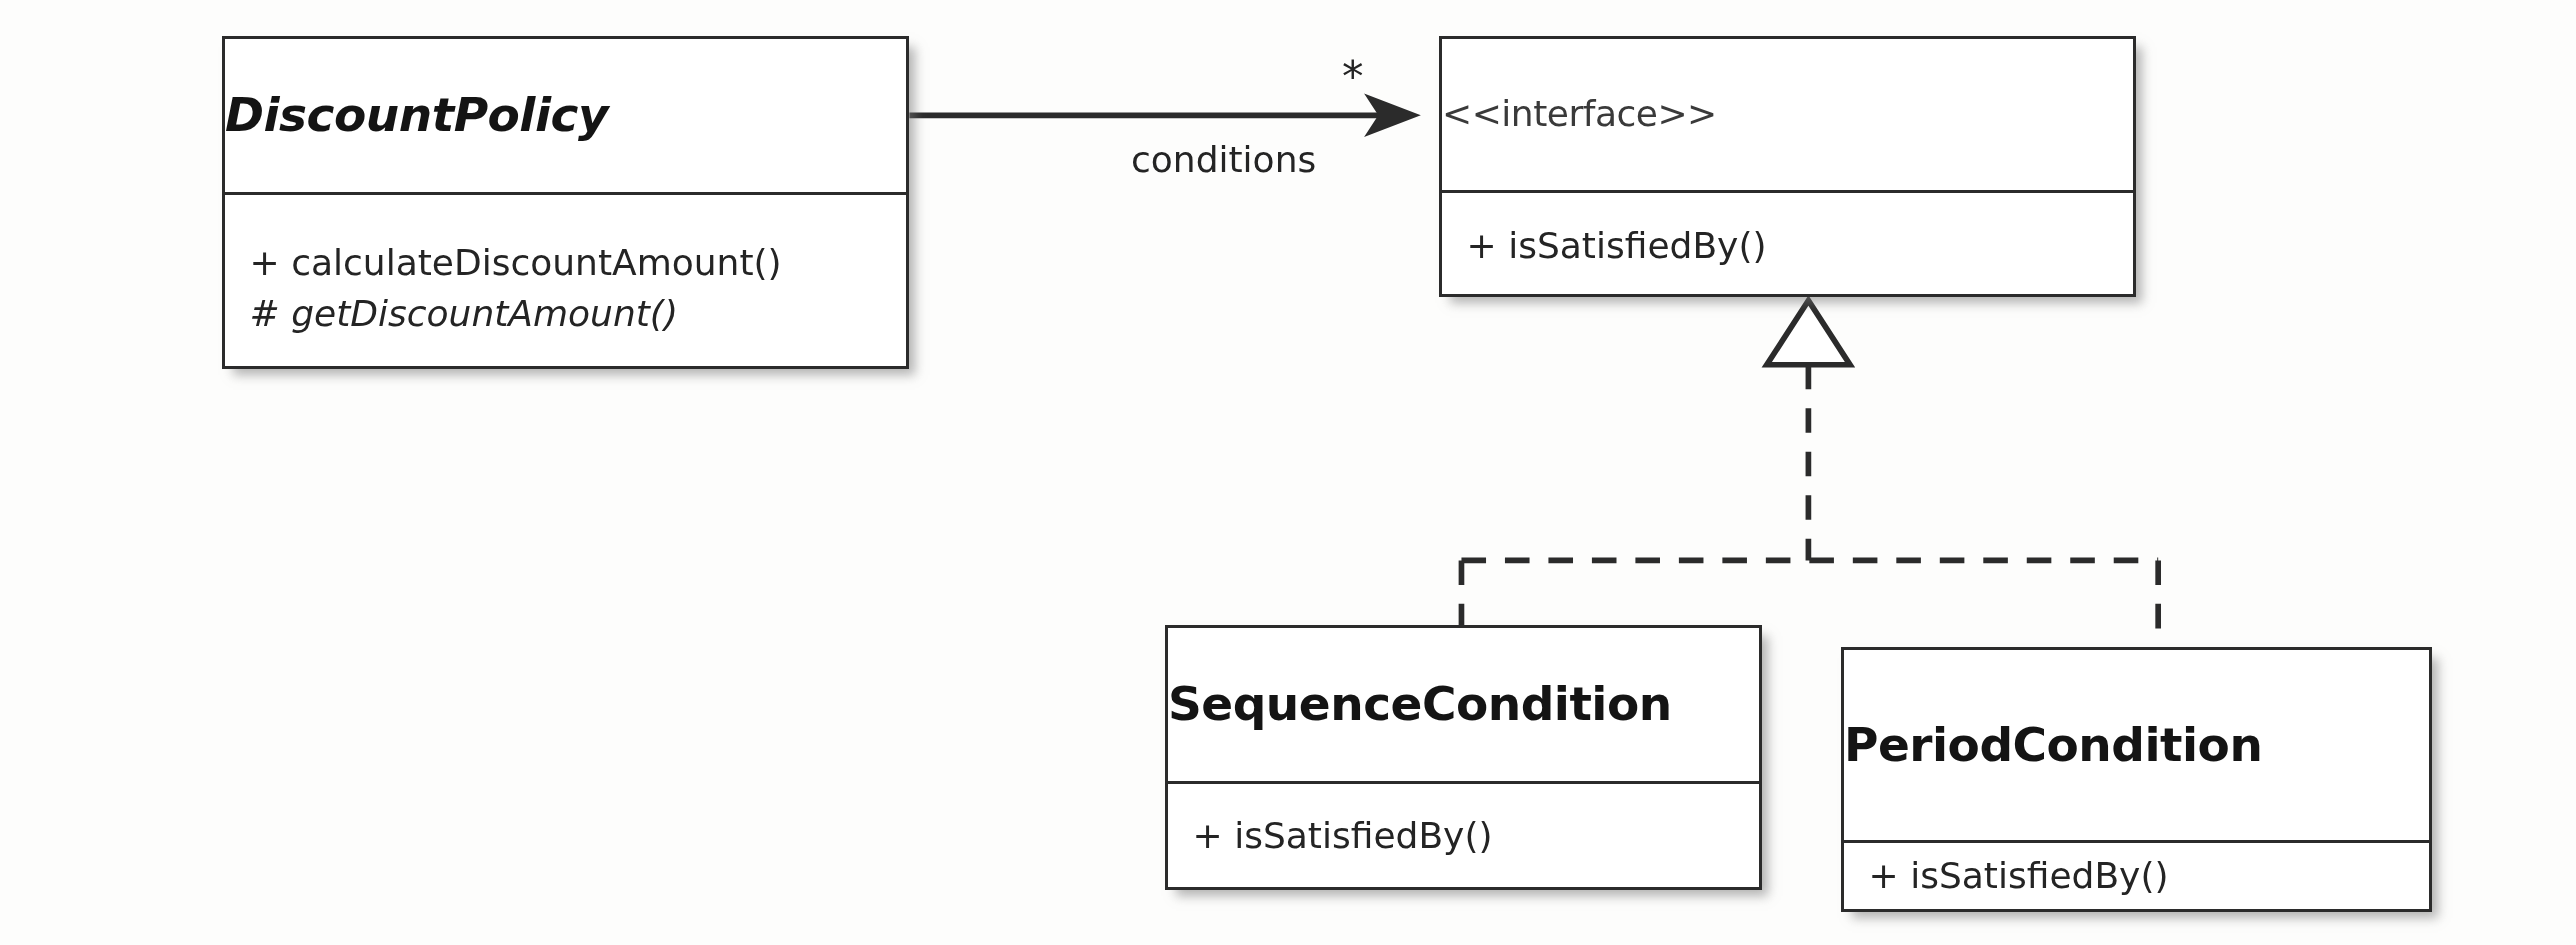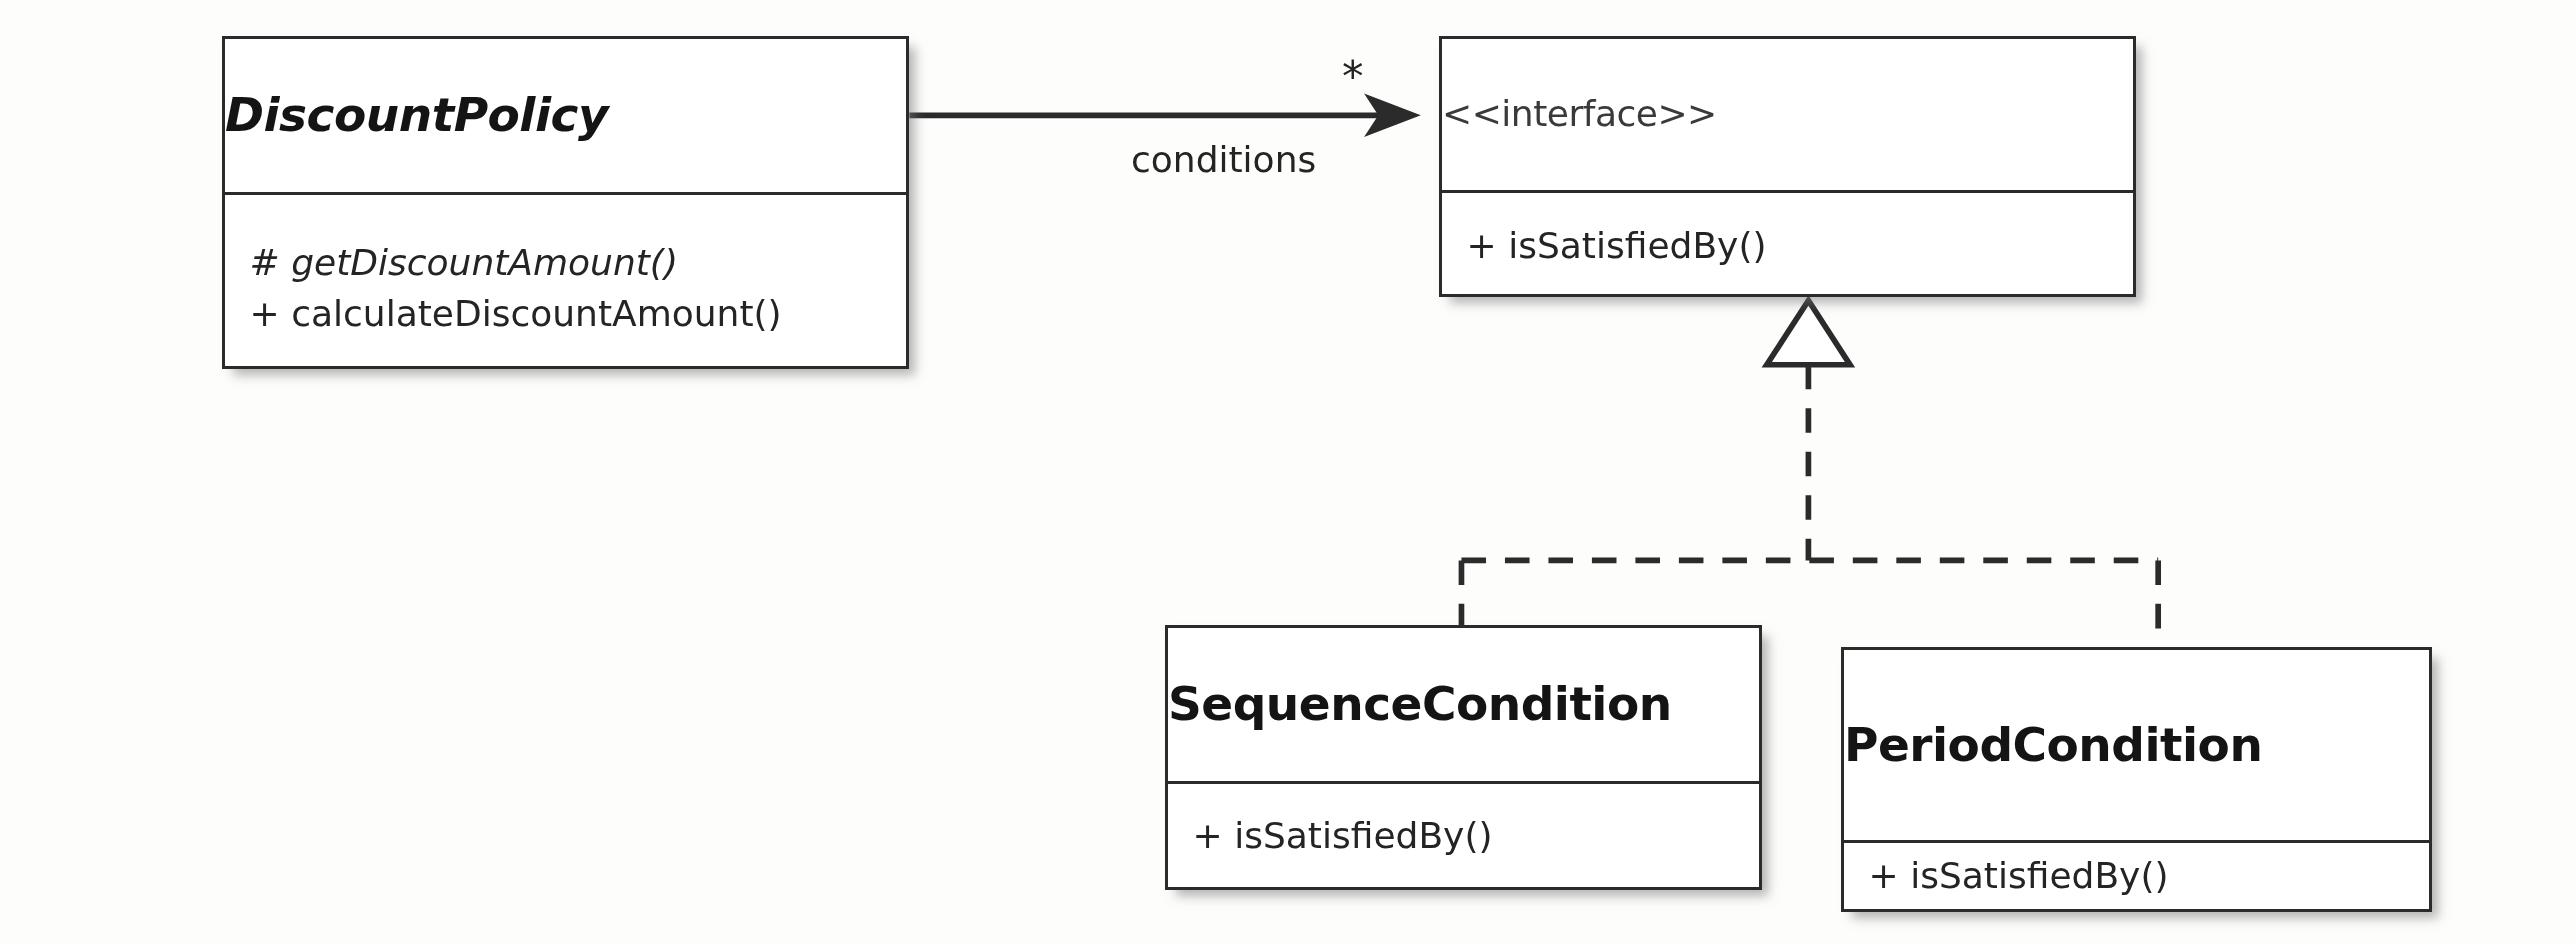--- a/index.html
+++ b/index.html
@@ -165,22 +165,22 @@
 
   <div class="edge-label" id="label-multiplicity">*</div>
   <div class="edge-label" id="label-conditions">conditions</div>
 
   <div class="uml-class" id="box-discount-policy">
     <div class="class-header">
       <div class="class-name abstract">DiscountPolicy</div>
     </div>
     <div class="class-divider"></div>
     <div class="class-body">
+      <div class="member">+ calculateDiscountAmount()</div>
       <div class="member abstract"># getDiscountAmount()</div>
-      <div class="member">+ calculateDiscountAmount()</div>
     </div>
   </div>
 
   <div class="uml-class" id="box-discount-condition">
     <div class="class-header">
       <div class="stereotype">&lt;&lt;interface&gt;&gt;</div>
     </div>
     <div class="class-divider"></div>
     <div class="class-body">
       <div class="member">+ isSatisfiedBy()</div>

